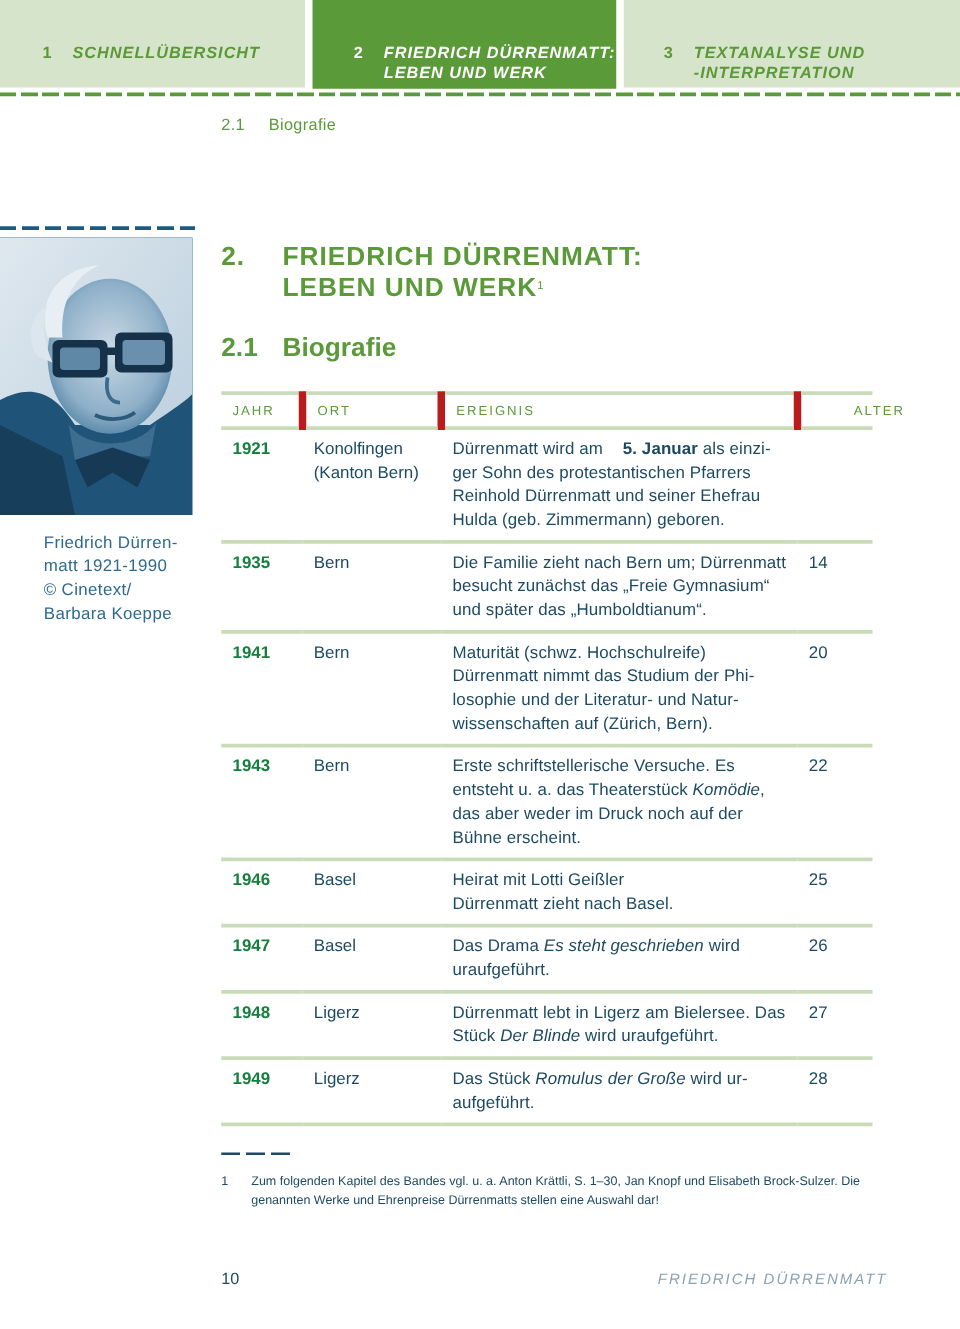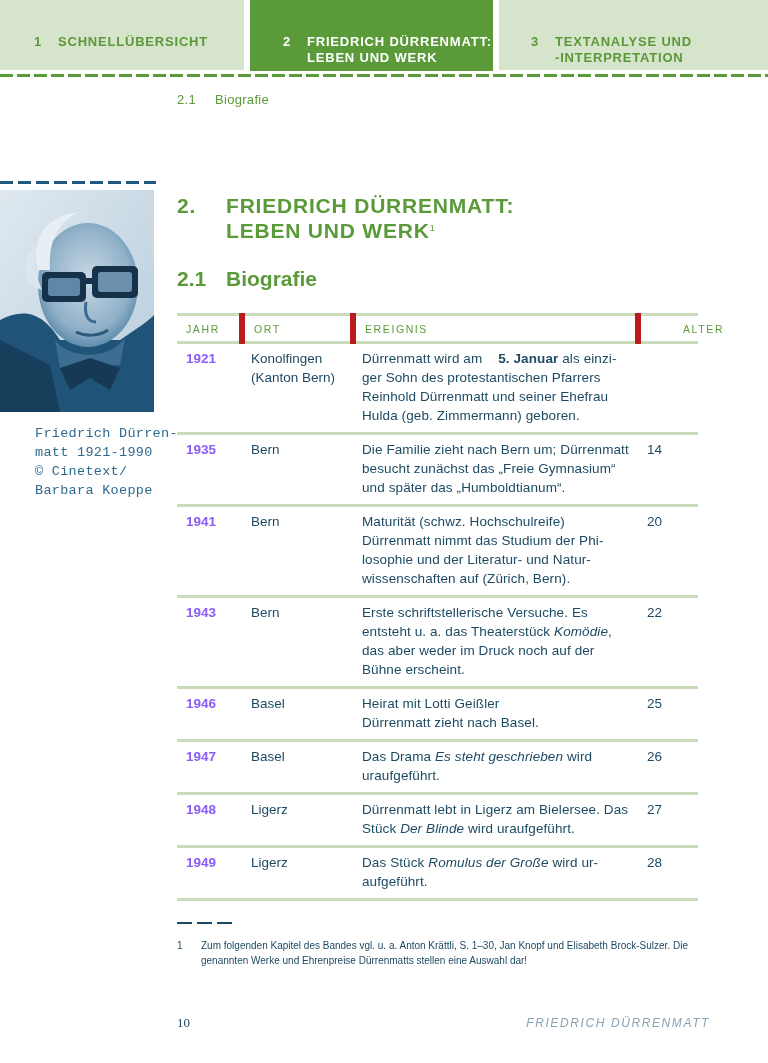--- a/index.html
+++ b/index.html
@@ -12,21 +12,21 @@
   
   .tabs { position: absolute; left: 0; top: 0; width: 768px; height: 70px; }
   .tab {
     position: absolute; top: 0; height: 70px; box-sizing: border-box;
     background: #d6e4cb; color: #5b9838;
     font-family: "Liberation Sans", sans-serif; font-size: 13px; font-weight: bold;
     letter-spacing: 0.8px; line-height: 16px;
     display: flex; align-items: flex-start; padding-top: 34px;
   }
   .tab .num { display: inline-block; width: 24px; flex: 0 0 auto; }
-  .tab .lbl { white-space: pre-line; }
+  .tab .lbl { white-space: pre-line; font-style: italic; }
   .tab.t1 { left: 0; width: 244px; padding-left: 34px; height: 70px; }
   .tab.t2 { left: 250px; width: 243px; padding-left: 33px; height: 71px; background: #5a9a38; color: #ffffff; }
   .tab.t3 { left: 499px; width: 269px; padding-left: 32px; }
   .dash-top {
     position: absolute; left: 0; top: 74px; width: 768px; height: 3px;
     background: repeating-linear-gradient(90deg, #5a9a38 0 13px, transparent 13px 17px);
   }
   .runhead {
     position: absolute; left: 177px; top: 92px; font-size: 13px; color: #5a9a38;
     font-family: "Liberation Sans", sans-serif; letter-spacing: 0.3px;
@@ -40,21 +40,21 @@
   }
   .portrait {
     position: absolute; left: 0; top: 190px; width: 154px; height: 222px;
     background: #2f6b92; overflow: hidden;
   }
   .caption {
     position: absolute; left: 35px; top: 424px; width: 120px;
     font-size: 13.5px; line-height: 19px; color: #2e6a8e;
     font-family: "Liberation Sans", sans-serif; letter-spacing: 0.3px;
   }
-  .caption div { white-space: nowrap; font-family: Liberation Mono, monospace; }
+  .caption div { white-space: nowrap; }
 
   
   .h-chapter {
     position: absolute; left: 177px; top: 193px; color: #5a9a38;
     font-family: "Liberation Sans", sans-serif; font-weight: bold; font-size: 21px;
     line-height: 25px; letter-spacing: 0.8px;
   }
   .h-chapter .n { position: absolute; left: 0; top: 0; }
   .h-chapter .t { position: absolute; left: 49px; top: 0; white-space: nowrap; }
   .h-chapter sup { font-size: 9px; font-weight: normal; vertical-align: top; position: relative; top: -2px; }
@@ -78,41 +78,41 @@
     height: 25px; padding: 0 0 0 9px; text-align: left; font-weight: normal;
     font-size: 10.5px; letter-spacing: 1.6px; color: #5a9a38;
     border-top: 3px solid #c9dbb9; border-bottom: 3px solid #c9dbb9;
     border-right: 6px solid #b91c1c;
   }
   .bio-table th:last-child { border-right: none; text-align: right; padding-right: 8px; padding-left: 42px; }
   .bio-table td {
     vertical-align: top; padding: 5px 0 7px 9px; line-height: 19px;
     border-bottom: 3px solid #c9dbb9;
   }
-  .bio-table td.year { color: #8b5cf6; font-weight: bold; font-size: 13.5px; margin-top: 44px; }
+  .bio-table td.year { color: #15803d; font-weight: bold; font-size: 13.5px; margin-top: 44px; }
   .bio-table td.age { text-align: left; padding-right: 10px; }
   .bio-table td.event { padding-right: 8px; letter-spacing: 0.1px; }
   .bio-table b { color: #1d4a63; margin-left: 12px; }
 
   
   .fn-dash {
     position: absolute; left: 177px; top: 922px; width: 55px; height: 2px;
     background: repeating-linear-gradient(90deg, #1d4a63 0 15px, transparent 15px 20px);
   }
   .footnote {
     position: absolute; left: 177px; top: 938px; width: 520px;
     font-family: "Liberation Sans", sans-serif; font-size: 10px; line-height: 15px; color: #1d4a63;
   }
   .footnote .n { position: absolute; left: 0; top: 0; }
   .footnote .t { margin-left: 24px; }
 
   
   .page-num {
     position: absolute; left: 177px; top: 1015px; font-size: 13px; color: #1d4a63;
-    font-family: Liberation Serif, serif;
+    font-family: Liberation Sans, sans-serif;
   }
   .page-title {
     position: absolute; right: 58px; top: 1016px; font-size: 12px; color: #8aa2b2;
     font-family: "Liberation Sans", sans-serif; letter-spacing: 1.6px; font-style: italic;
   }
 </style>
 </head>
 <body>
 
 <nav class="tabs">

